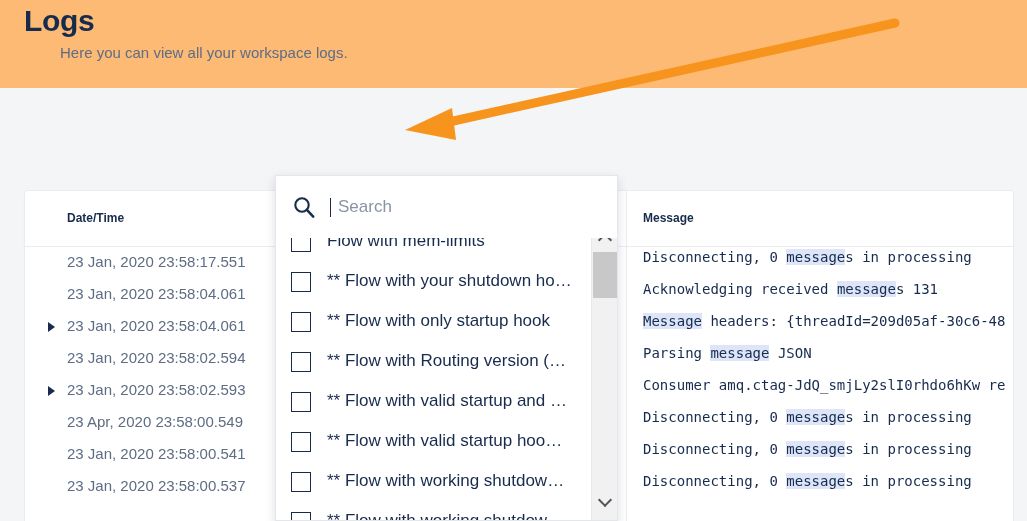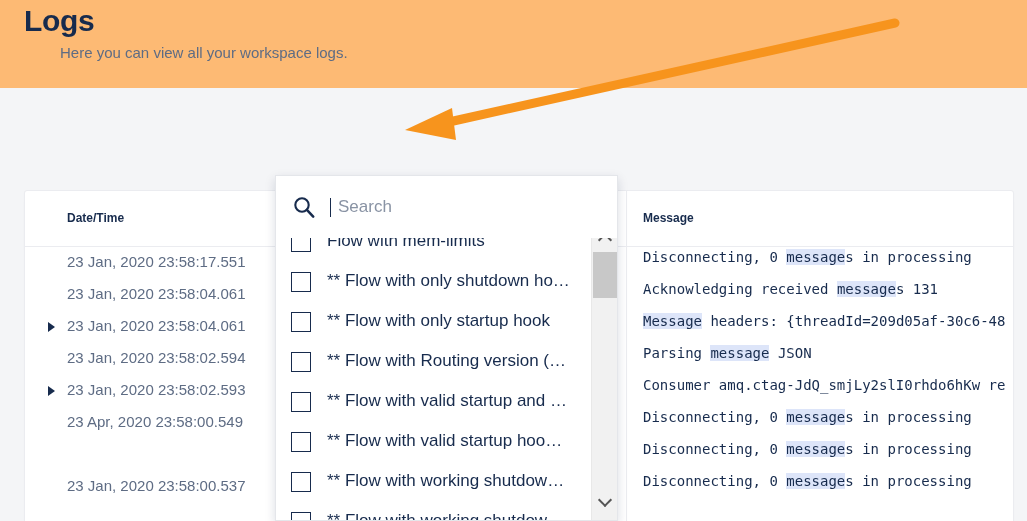--- a/index.html
+++ b/index.html
@@ -237,39 +237,40 @@
         <div class="row">
           <div class="expander"></div>
           <div class="cell-datetime">23 Jan, 2020 23:58:02.593</div>
           <div class="cell-message">Consumer amq.ctag-JdQ_smjLy2slI0rhdo6hKw re</div>
         </div>
         <div class="row">
           <div class="cell-datetime">23 Apr, 2020 23:58:00.549</div>
           <div class="cell-message">Disconnecting, 0 <mark>message</mark>s in processing</div>
         </div>
         <div class="row">
+          <div class="cell-datetime">23 Jan, 2020 23:58:00.541</div>
           <div class="cell-message">Disconnecting, 0 <mark>message</mark>s in processing</div>
         </div>
         <div class="row">
           <div class="cell-datetime">23 Jan, 2020 23:58:00.537</div>
           <div class="cell-message">Disconnecting, 0 <mark>message</mark>s in processing</div>
         </div>
       </div>
   </div>
 
   <div class="dropdown">
 
     <div class="dd-list" id="dd-list">
         <div class="dd-item">
           <span class="dd-checkbox"></span>
           <span class="dd-label">Flow with mem-limits</span>
         </div>
         <div class="dd-item">
           <span class="dd-checkbox"></span>
-          <span class="dd-label">** Flow with only shutdown ho…</span>
+          <span class="dd-label">** Flow with your shutdown ho…</span>
         </div>
         <div class="dd-item">
           <span class="dd-checkbox"></span>
           <span class="dd-label">** Flow with only startup hook</span>
         </div>
         <div class="dd-item">
           <span class="dd-checkbox"></span>
           <span class="dd-label">** Flow with Routing version (…</span>
         </div>
         <div class="dd-item">

